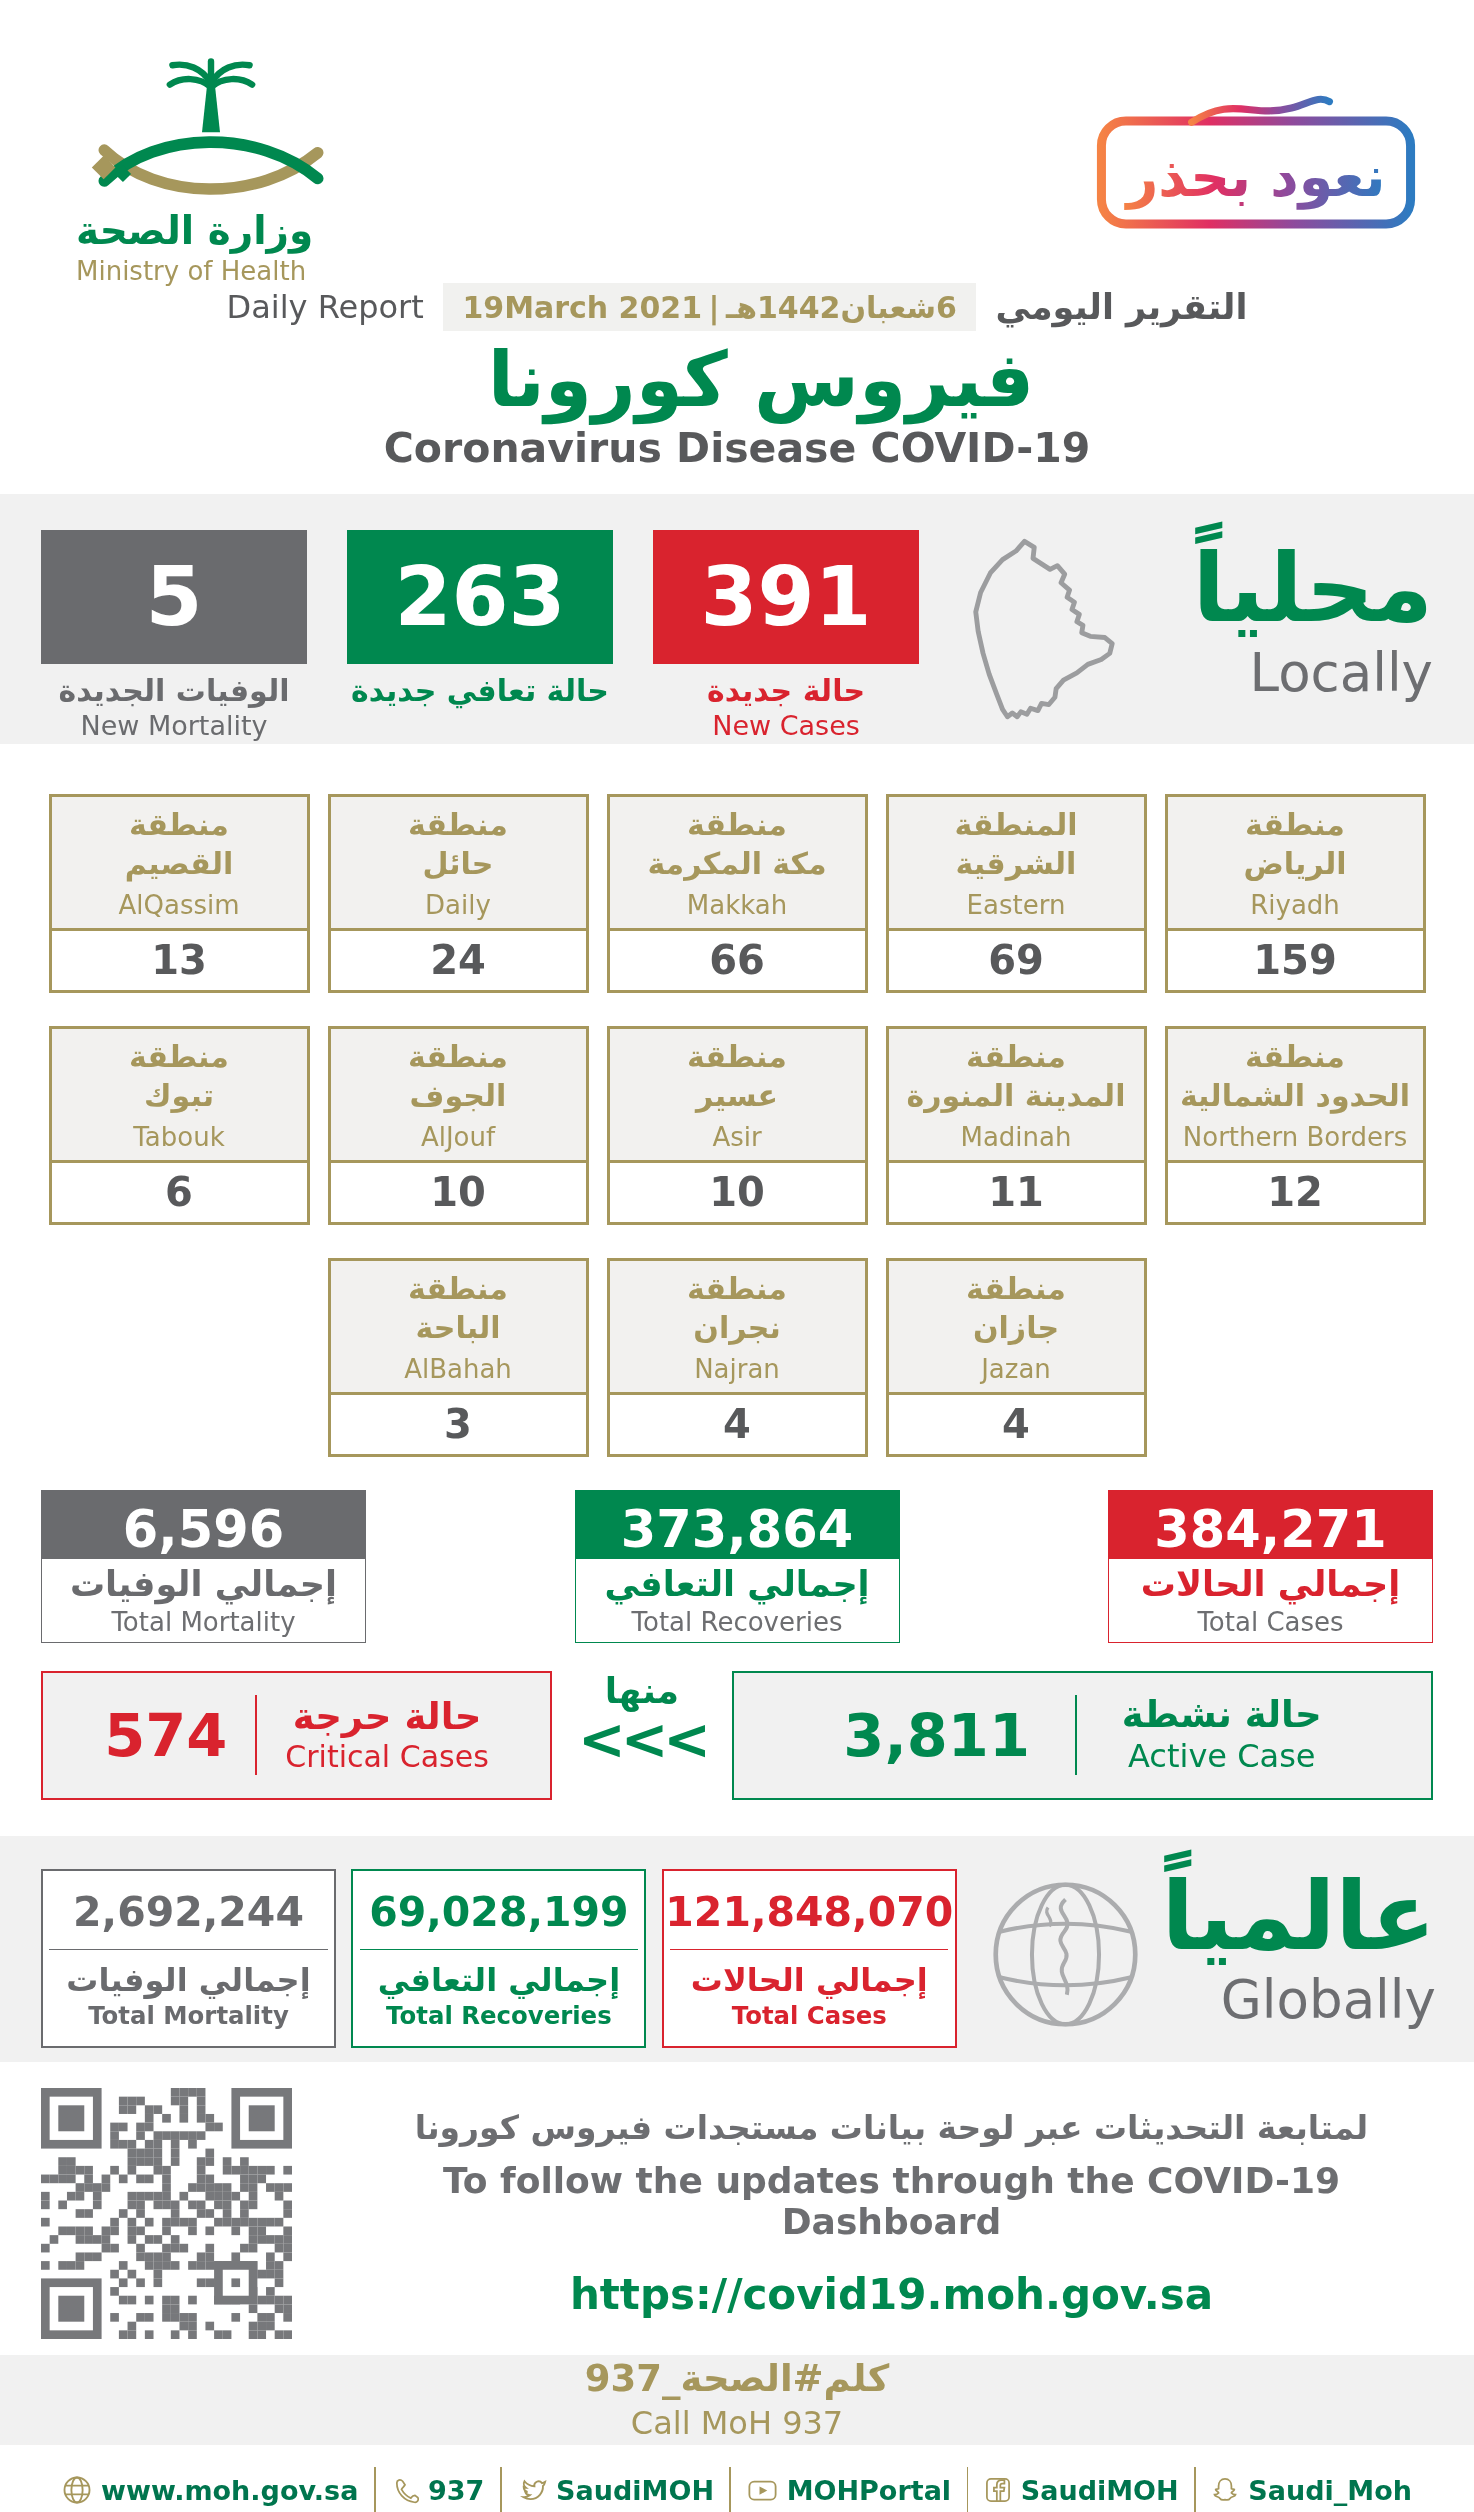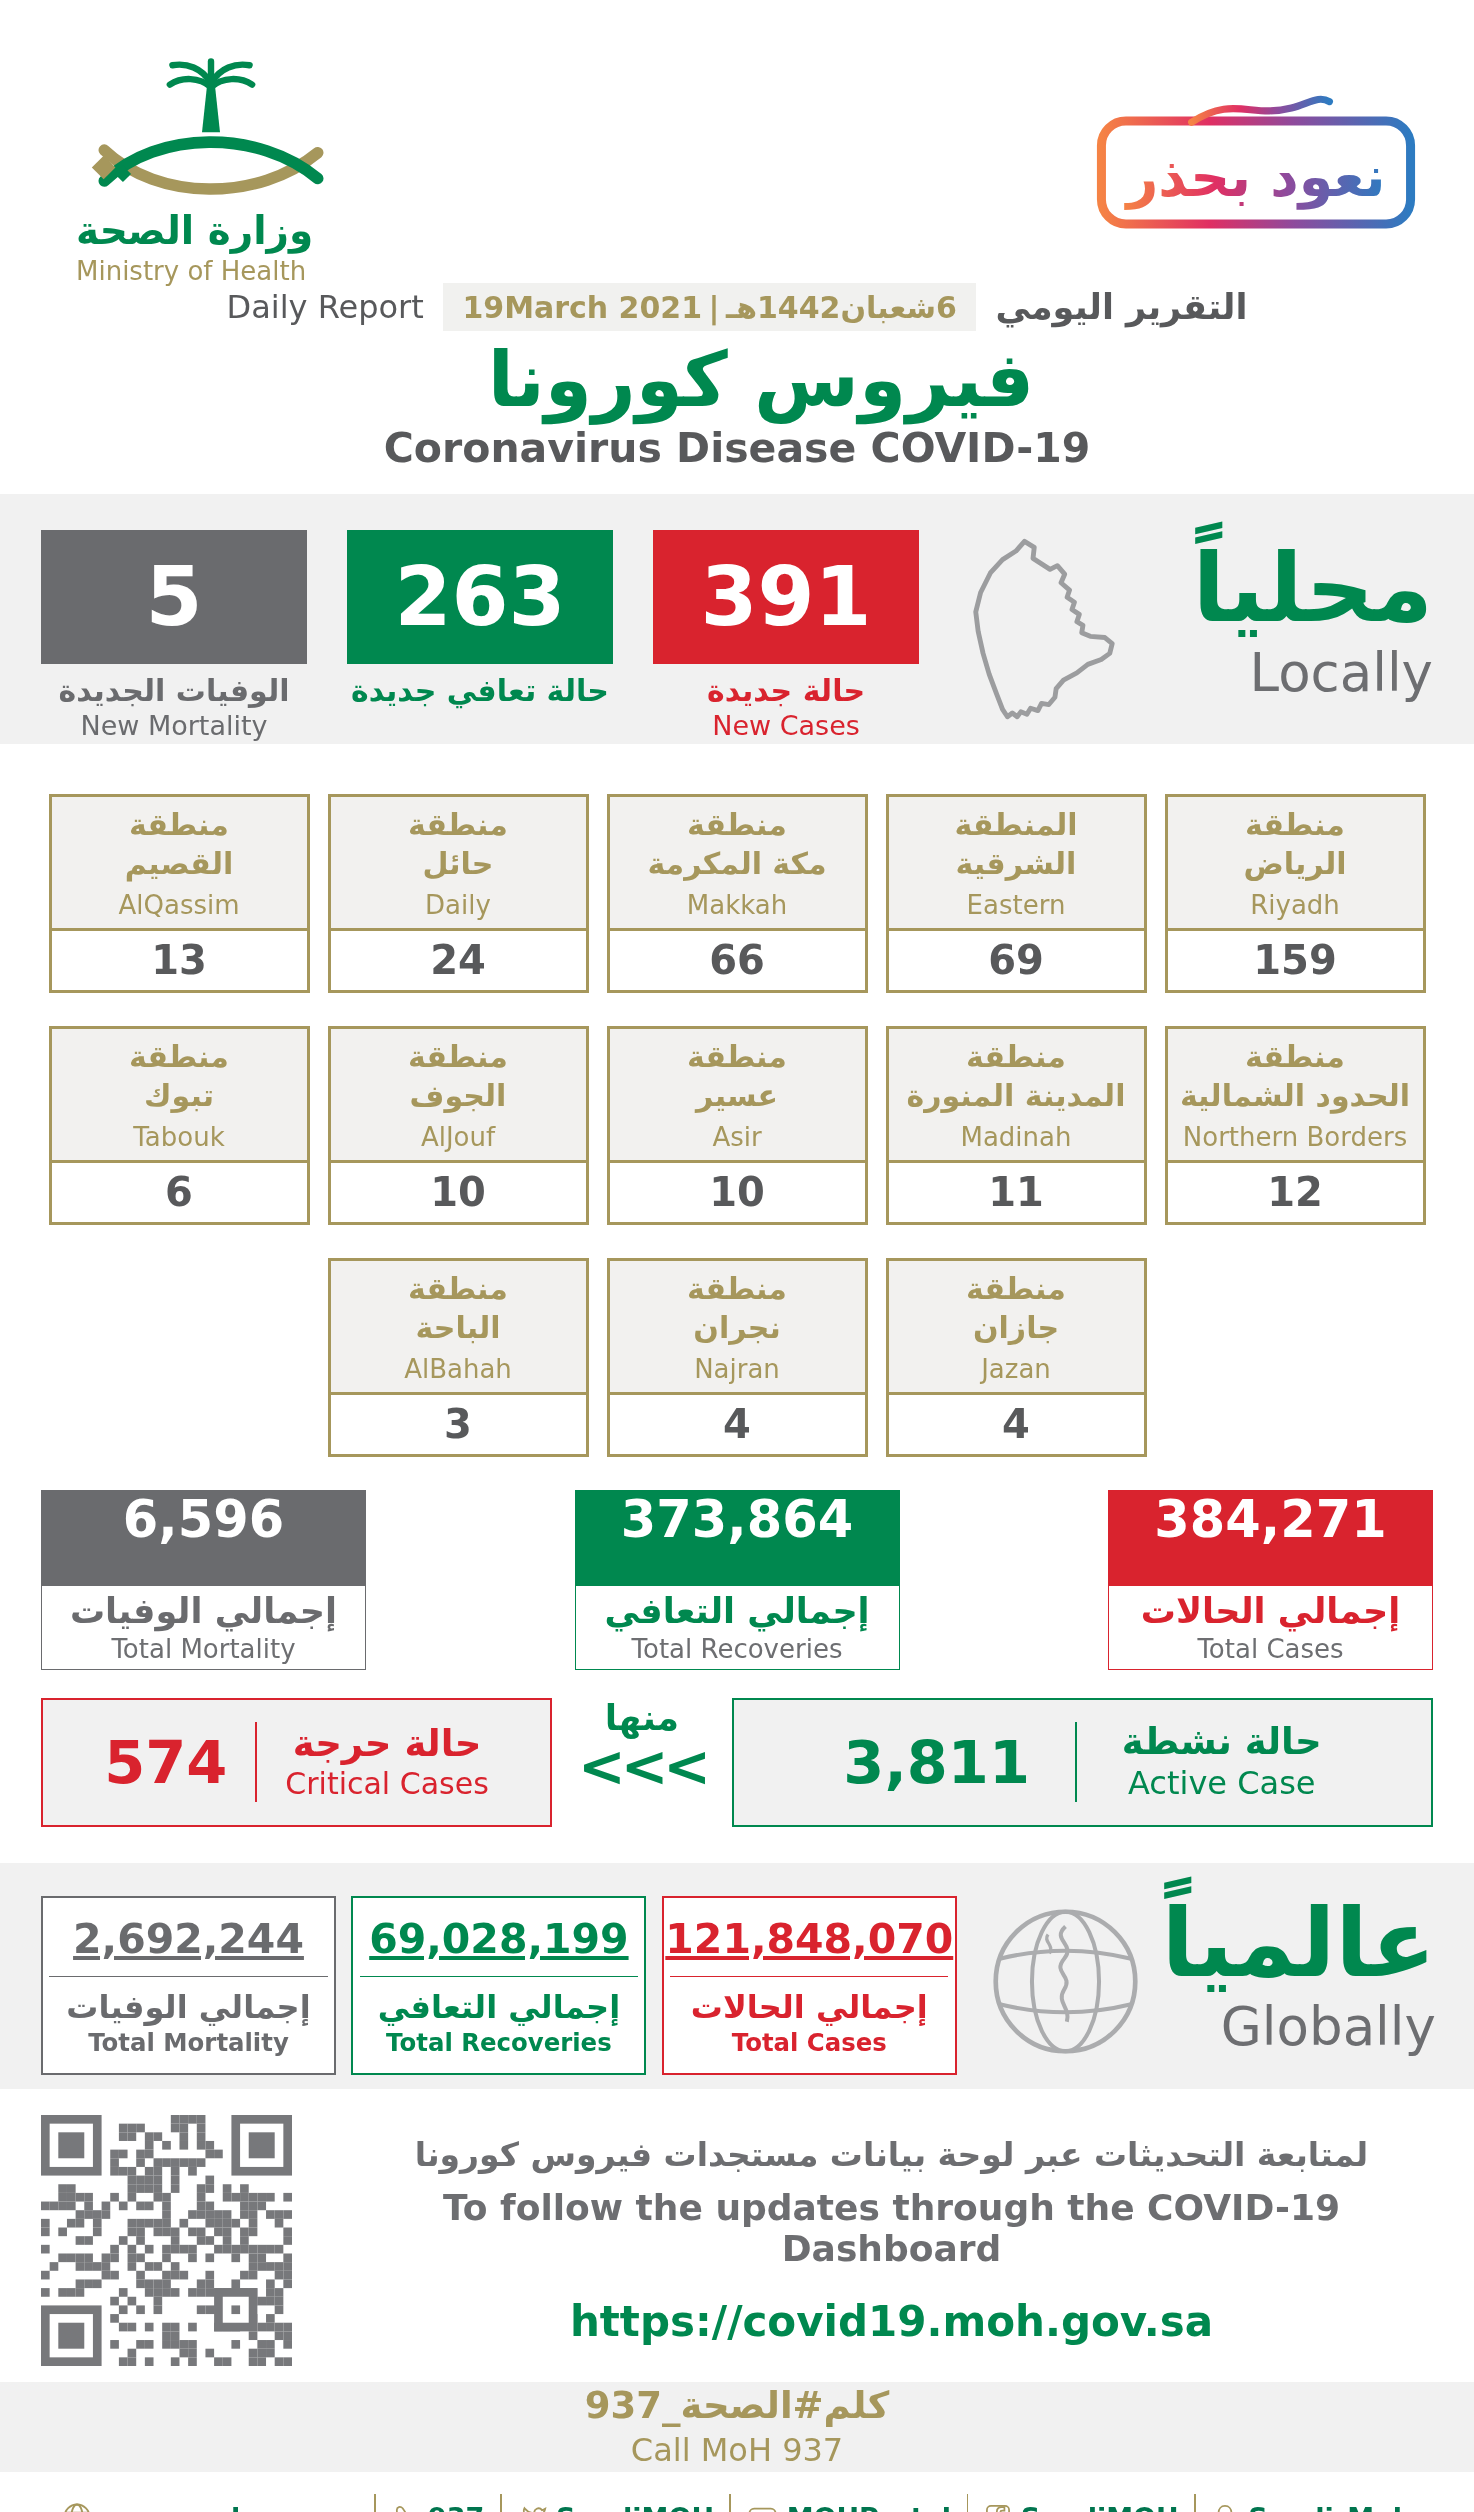--- a/index.html
+++ b/index.html
@@ -44,21 +44,21 @@
   .region-row{display:flex;justify-content:center;gap:18px;margin-bottom:33px;}
   .region-card{width:261px;border:3.9px solid var(--gold);background:var(--cardbg);}
   .rc-head{height:131px;display:flex;flex-direction:column;align-items:center;justify-content:center;gap:6.4px;padding:5.1px 3.9px;}
   .rc-ar{color:var(--gold);font-size:30px;font-weight:bold;line-height:1.3;text-align:center;white-space:pre-line;}
   .rc-en{color:var(--gold);font-size:26px;text-align:center;}
   .rc-num{border-top:3.9px solid var(--gold);background:#fff;height:62px;display:flex;align-items:center;justify-content:center;
           color:var(--textgray);font-size:40px;font-weight:bold;}
   
   .totals-row{margin:19.3px 41px 0;display:flex;justify-content:space-between;}
   .total-card{width:325px;}
-  .tc-top{height:96px;display:flex;align-items:flex-start;justify-content:center;}
+  .tc-top{height:69px;display:flex;align-items:flex-end;justify-content:center;}
   .tc-top span{color:#fff;font-size:51px;font-weight:bold;}
   .tc-bottom{border:1.9px solid;border-top:none;background:#fff;height:84px;display:flex;flex-direction:column;align-items:center;justify-content:center;gap:2.6px;}
   .tc-ar{font-size:35px;font-weight:bold;}
   .tc-en{font-size:26px;color:#6D6E71;}
   .total-card.gray .tc-top{background:var(--gray);} .total-card.gray .tc-bottom{border-color:var(--gray);} .total-card.gray .tc-ar{color:var(--gray);}
   .total-card.green .tc-top{background:var(--green);} .total-card.green .tc-bottom{border-color:var(--green);} .total-card.green .tc-ar{color:var(--green);}
   .total-card.red .tc-top{background:var(--red);} .total-card.red .tc-bottom{border-color:var(--red);} .total-card.red .tc-ar{color:var(--red);}
   
   .crit-row{margin:28px 41px 0;display:flex;justify-content:space-between;align-items:center;}
   .crit-box{width:511px;height:129px;background:var(--band);border:2.6px solid var(--red);
@@ -72,21 +72,21 @@
   .of-word{color:var(--green);font-size:36px;font-weight:bold;}
   .of-arrows{color:var(--green);font-size:57px;font-weight:bold;letter-spacing:-5.1px;line-height:.9;margin-top:2.6px;}
   .active-box{width:701px;height:129px;background:var(--band);border:2.6px solid var(--green);
               display:flex;align-items:center;justify-content:center;gap:45px;color:var(--green);}
   .active-box .big{font-size:59px;font-weight:bold;}
   .active-box .vdiv{background:var(--green);}
   .active-box .l2{font-size:32px;}
   
   .global-band{margin-top:36px;background:var(--band);padding:33px 41px 26px;display:flex;gap:15.4px;align-items:flex-start;height:226px;}
   .global-card{width:295px;background:#fff;border:2.6px solid;display:flex;flex-direction:column;align-items:center;padding:16.7px 6.4px 15.4px;}
-  .gc-val{font-size:41px;font-weight:bold;text-decoration:underline;}
+  .gc-val{font-size:41px;font-weight:bold;}
   .gc-line{width:100%;height:1.9px;margin:13px 0 10.3px;}
   .gc-ar{font-size:32px;font-weight:bold;}
   .gc-en{font-size:24.4px;font-weight:600;margin-top:2.6px;}
   .global-card.gray{border-color:var(--gray);} .global-card.gray .gc-val,.global-card.gray .gc-ar,.global-card.gray .gc-en{color:var(--gray);} .global-card.gray .gc-line{background:var(--gray);}
   .global-card.green{border-color:var(--green);} .global-card.green .gc-val,.global-card.green .gc-ar,.global-card.green .gc-en{color:var(--green);} .global-card.green .gc-line{background:var(--green);}
   .global-card.red{border-color:var(--red);} .global-card.red .gc-val,.global-card.red .gc-ar,.global-card.red .gc-en{color:var(--red);} .global-card.red .gc-line{background:var(--red);}
   .globe-wrap{flex:0 0 161px;margin-top:5.1px;margin-left:13px;}
   .global-head{margin-left:auto;text-align:right;margin-top:0;}
   
   .dash{margin:23px 41px 0;display:flex;align-items:center;gap:58px;height:257px;}

